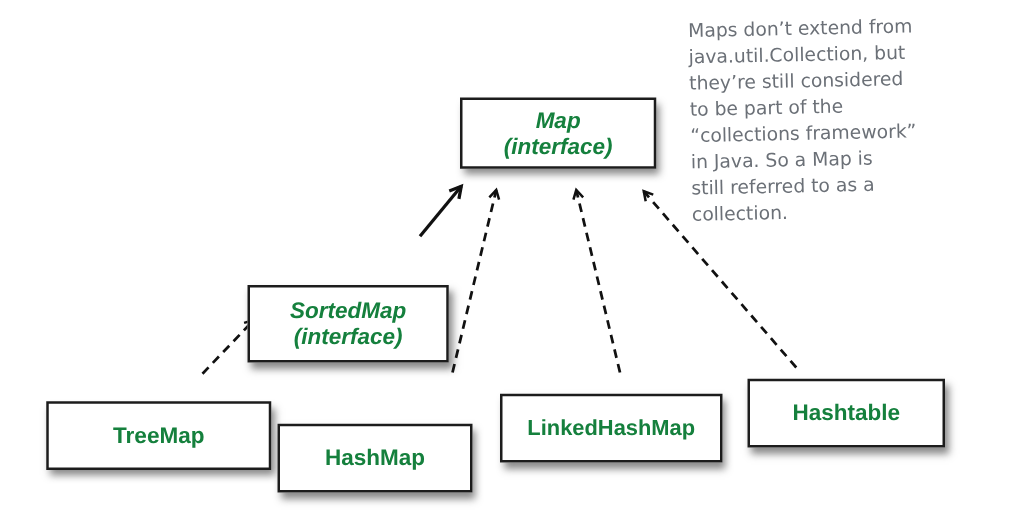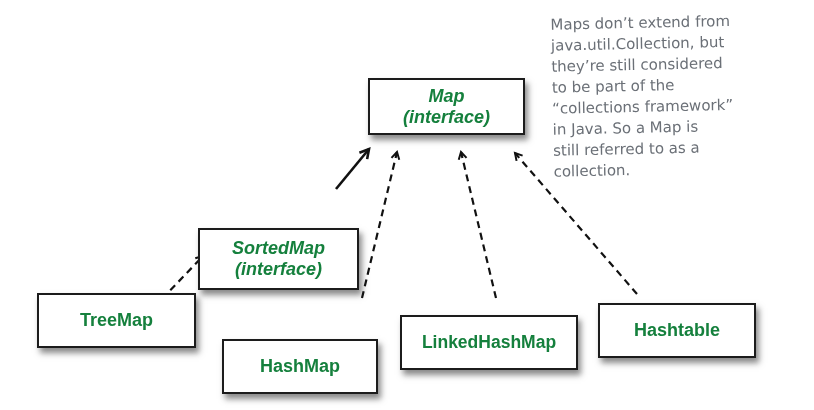--- a/index.html
+++ b/index.html
@@ -27,21 +27,21 @@
     box-shadow: 3px 5px 6px rgba(40,40,40,0.55);
     color: #15803d;
     font-weight: bold;
     font-size: 18px;
     line-height: 21px;
     box-sizing: border-box;
   }
   .node.iface { font-style: italic; }
   .node-map          { left: 368px; top: 78px;  width: 157px; height: 57px; }
   .node-sortedmap    { left: 198px; top: 188px; width: 161px; height: 62px; margin-top: 40px; }
-  .node-treemap      { left: 37px;  top: 293px; width: 159px; height: 55px; }
+  .node-treemap      { left: 37px;  top: 321px; width: 180px; height: 55px; }
   .node-hashmap      { left: 222px; top: 303px; width: 156px; height: 55px; margin-top: 36px; }
   .node-linkedhashmap{ left: 400px; top: 303px; width: 178px; height: 55px; font-size: 17.5px; margin-top: 12px; }
   .node-hashtable    { left: 598px; top: 303px; width: 158px; height: 55px; }
   .annotation {
     position: absolute;
     left: 552px; top: 12px;
     width: 254px;
     font-family: "DejaVu Sans", sans-serif;
     color: #6b7077;
     font-size: 15px;

